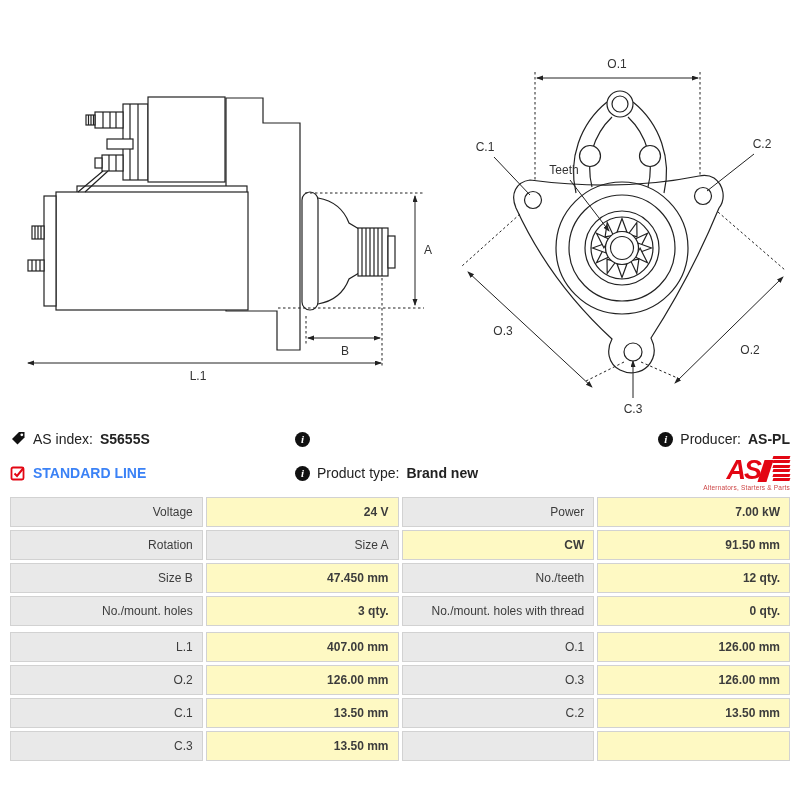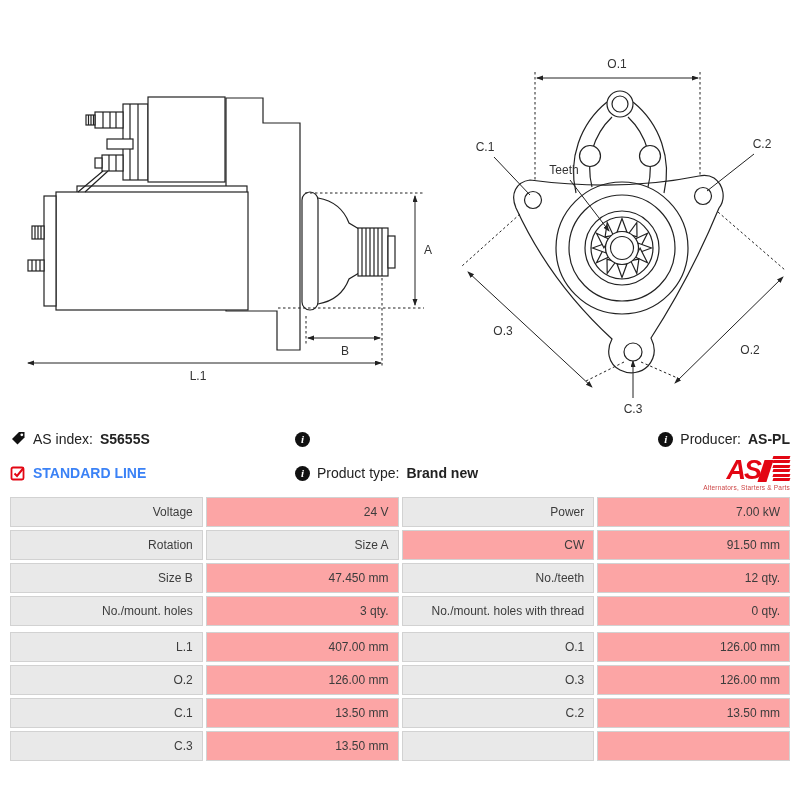--- a/index.html
+++ b/index.html
@@ -39,21 +39,21 @@
   .logo-stripes i{display:block;width:17px;height:2.5px;background:#e30613;transform:skew(-18deg);}
   .logo-tagline{font-size:6.5px;color:#c44;letter-spacing:.2px;margin-top:2px;}
 
   
   .spec-table{position:absolute;top:497px;left:10px;width:780px;}
   .tgrid{display:grid;grid-template-columns:repeat(4,1fr);gap:3px;}
   .tgrid + .tgrid{margin-top:6px;}
   .cell{border:1px solid #d2d2d2;min-height:24px;display:flex;align-items:center;
     justify-content:flex-end;text-align:right;padding:2px 9px;font-size:12px;color:#3c3c3c;}
   .cell.label{background:#e9e9e9;}
-  .cell.value{background:#fca5a5;}
+  .cell.value{background:#fef9c3;font-weight:bold;}
 </style>
 </head>
 <body>
 
 <div class="page">
 
   <div class="drawings">
 
     <svg class="svg-left" width="440" height="330" viewBox="0 0 440 330">
       <defs>

